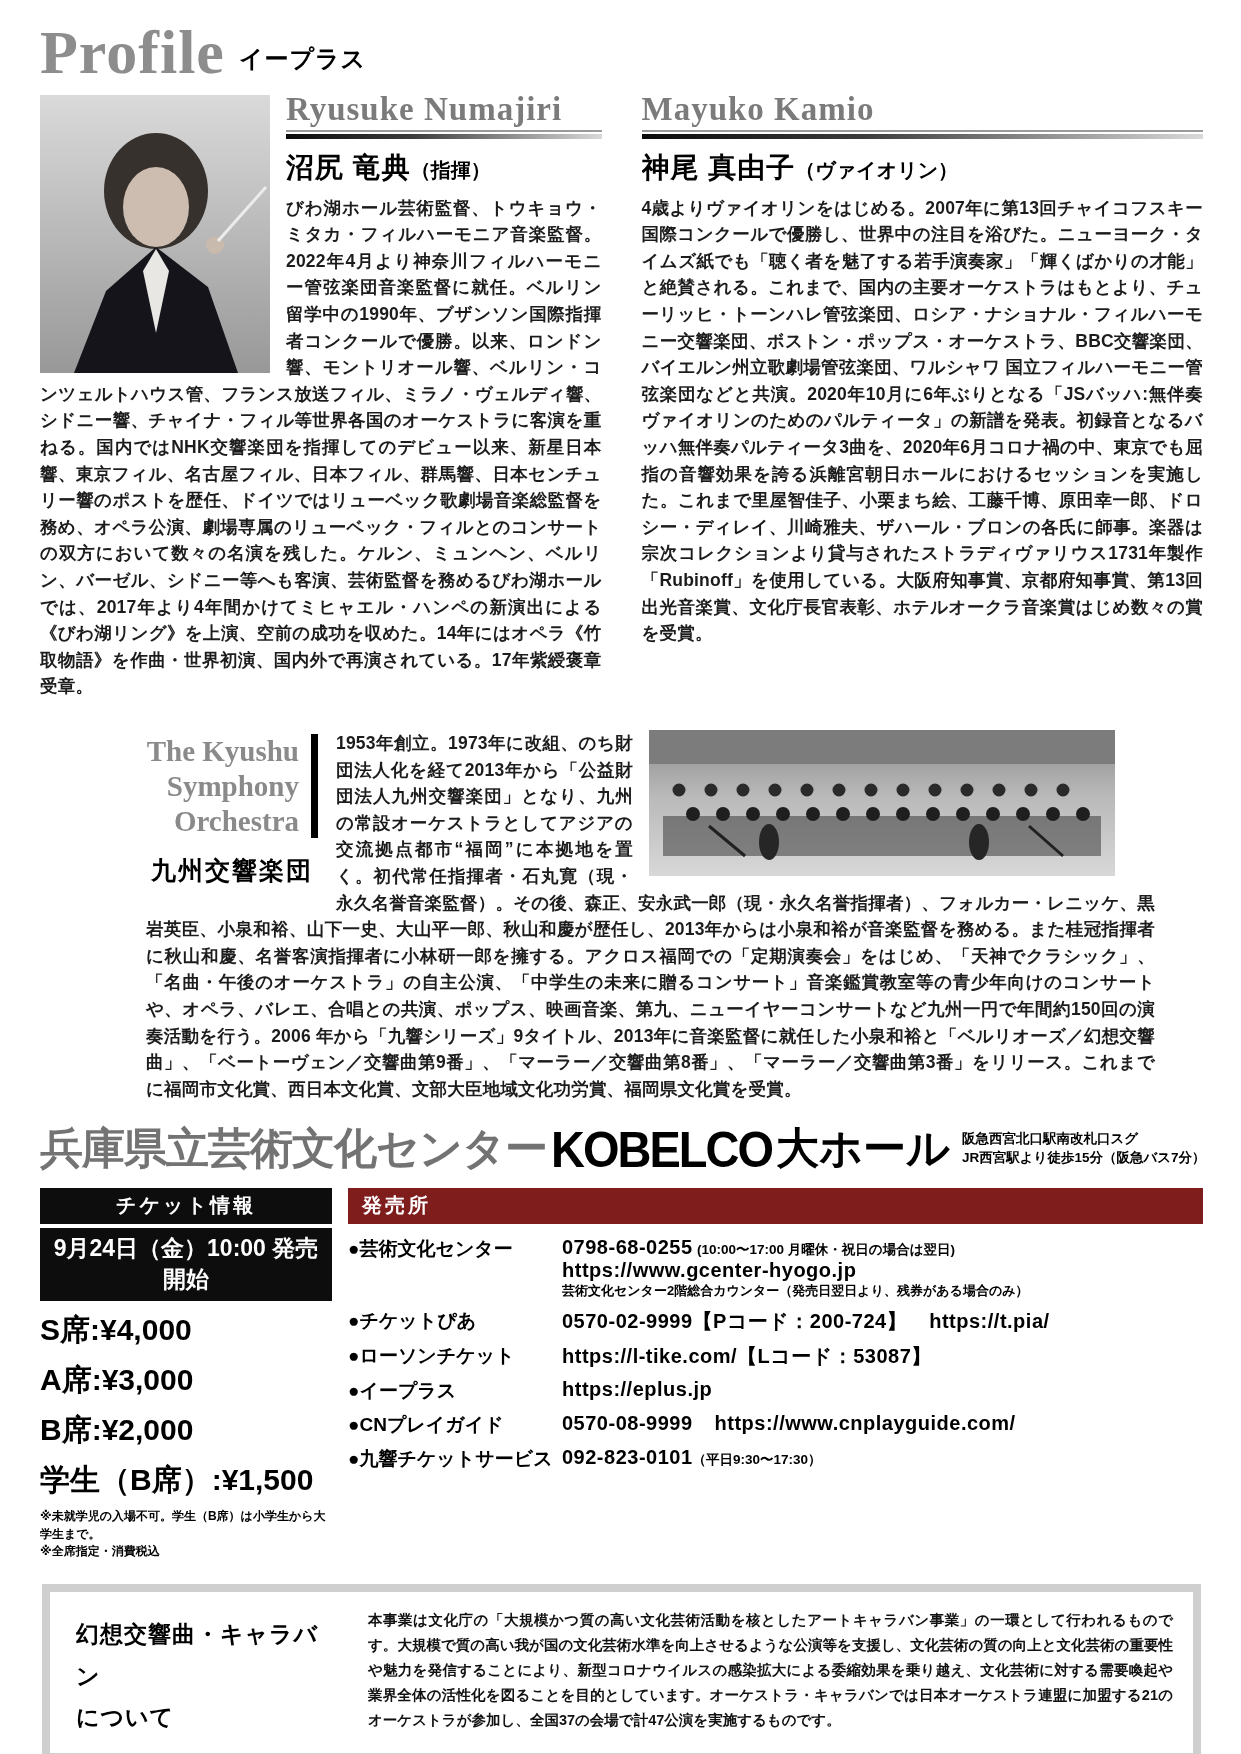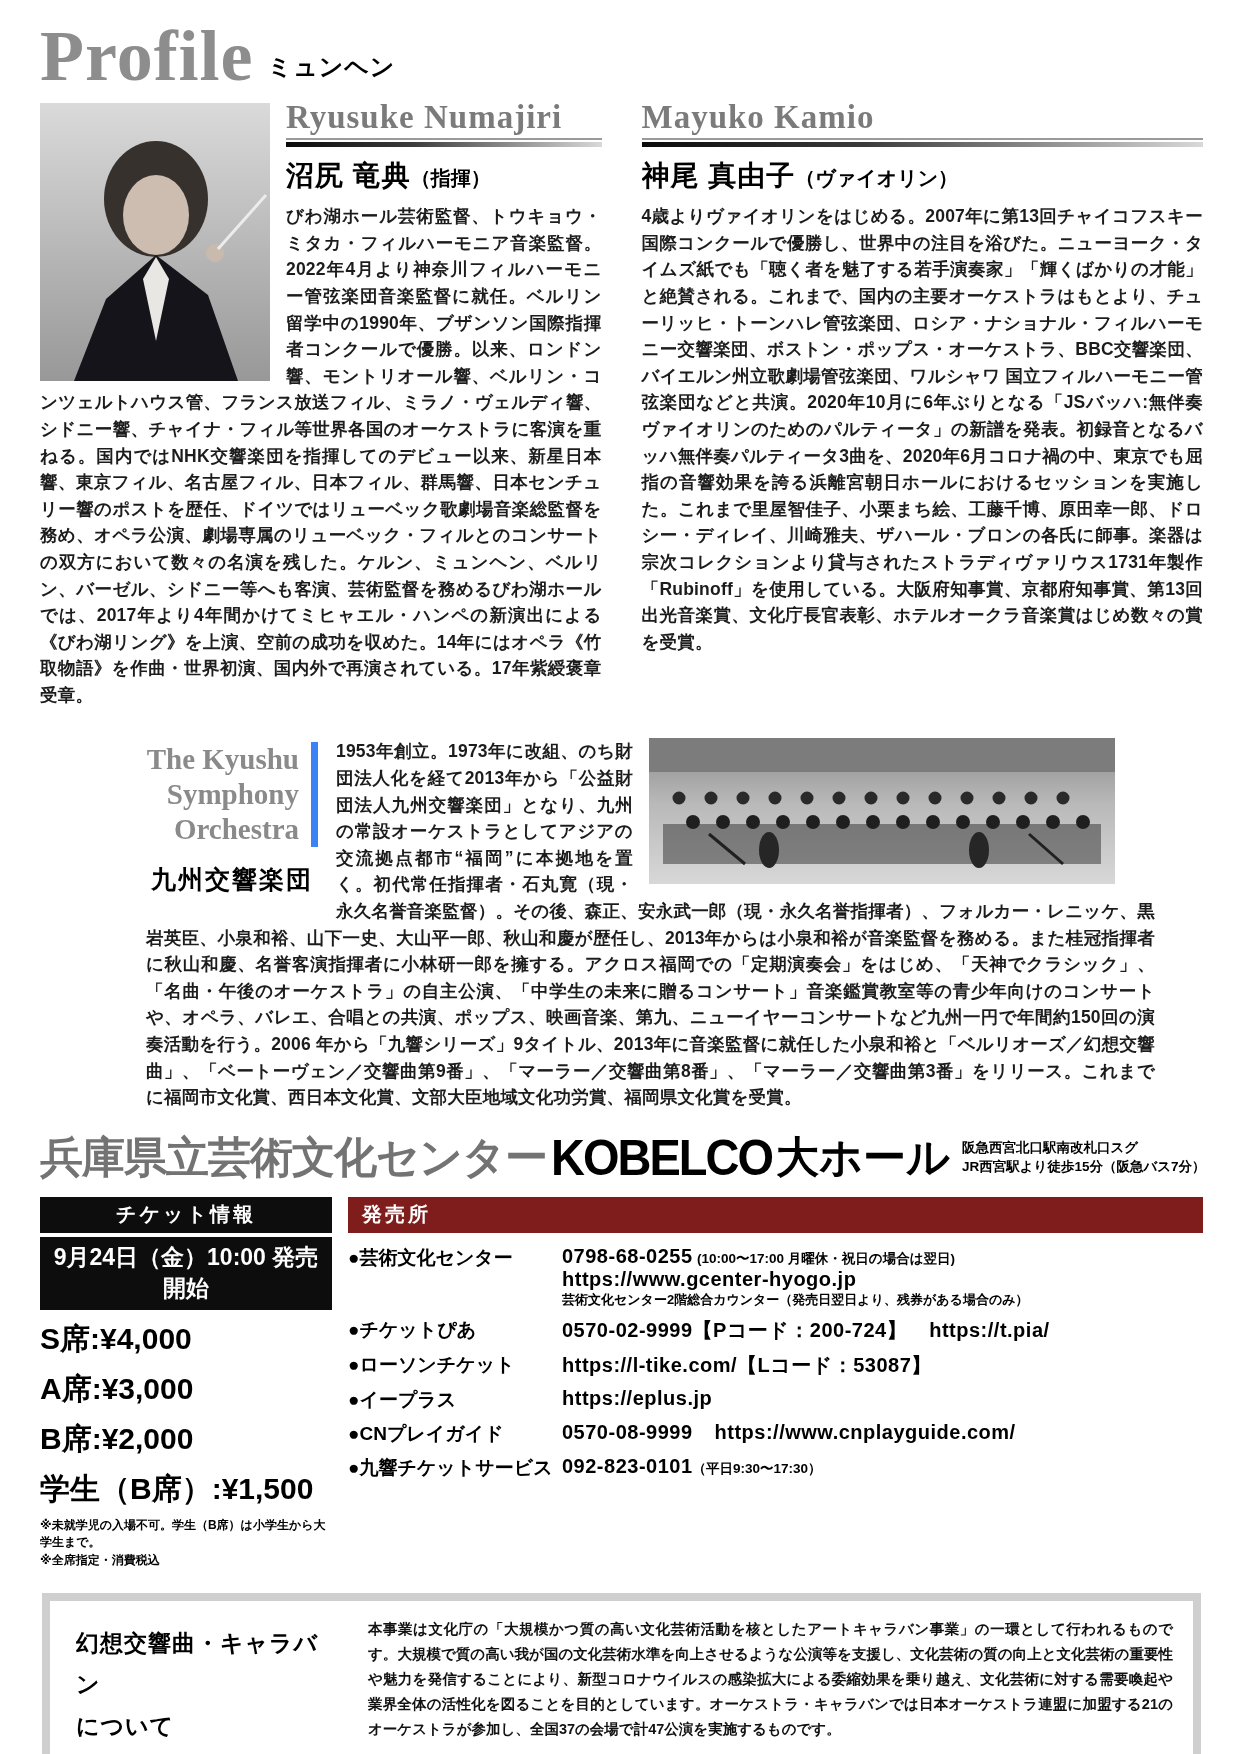--- a/index.html
+++ b/index.html
@@ -7,21 +7,21 @@
   .page {
     width:1241px; height:1754px; background:#ffffff; margin:0 auto;
     position:relative; overflow:hidden;
     font-family:"Liberation Sans","DejaVu Sans",sans-serif; color:#161616;
     padding:26px 38px 0 40px;
   }
   .clearfix::after { content:""; display:block; clear:both; }
 
   
   .hdr { display:flex; align-items:flex-end; gap:14px; margin-bottom:12px; }
-  .hdr-en { font-family:"Liberation Serif","DejaVu Serif",serif; font-size:72px; line-height:0.85;
+  .hdr-en { font-family:"Liberation Serif","DejaVu Serif",serif; font-size:62px; line-height:0.85;
             color:#8d8d8d; font-weight:600; letter-spacing:1px; }
   .hdr-ja { font-size:24px; font-weight:800; padding-bottom:4px; letter-spacing:1px; color:#000; }
 
   
   .profiles { display:grid; grid-template-columns:1fr 1fr; column-gap:40px; }
   .photo-wrap { float:left; margin:4px 16px 4px 0; }
   .photo-frame { position:relative; overflow:hidden; }
   .credit { font-size:11px; font-weight:700; color:#444; text-align:right; margin-top:2px; letter-spacing:0.5px; }
   .name-en { overflow:hidden; font-family:"Liberation Serif","DejaVu Serif",serif; font-size:33px;
              color:#7b7b7b; font-weight:600; letter-spacing:1px; padding-bottom:2px;
@@ -29,21 +29,21 @@
   .name-bar { overflow:hidden; height:5px; background:linear-gradient(to right,#0a0a0a 0%,#3c3c3c 40%,#d9d9d9 100%);
               margin:2px 0 10px; }
   .name-ja { overflow:hidden; font-size:28px; font-weight:800; color:#000; margin-bottom:8px; letter-spacing:1px;}
   .name-role { font-size:20px; font-weight:800; letter-spacing:0; }
   .bio { font-size:17.5px; font-weight:700; line-height:1.52; text-align:justify; color:#1c1c1c; letter-spacing:0.2px; }
 
   
   .orch { margin:30px 48px 0 106px; }
   .orch-title { float:left; width:172px; margin:4px 18px 6px 0; }
   .orch-en { text-align:right; font-family:"Liberation Serif","DejaVu Serif",serif; font-size:29px;
-             line-height:1.2; color:#8a8a8a; font-weight:600; border-right:7px solid #3b82f6; padding-right:12px; }
+             line-height:1.2; color:#8a8a8a; font-weight:600; border-right:7px solid #000000; padding-right:12px; }
   .orch-ja { font-size:25px; font-weight:800; color:#000; margin-top:16px; text-align:center; letter-spacing:2px; }
   .orch-photo { float:right; margin:0 40px 8px 16px; position:relative; }
   .orch-bio { font-size:17.5px; font-weight:700; line-height:1.52; text-align:justify; color:#1c1c1c; letter-spacing:0.2px;}
 
   
   .venue { display:flex; align-items:center; margin:18px 0 10px; white-space:nowrap; }
   .venue-main { font-size:43px; font-weight:900; letter-spacing:-1px; color:#737373; }
   .venue-brand { font-size:47px; font-weight:900; letter-spacing:-2px; margin:0 4px; color:#000;
                  transform:scaleY(1.05); display:inline-block; }
   .venue-hall { font-size:43px; font-weight:900; color:#000; }
@@ -75,21 +75,21 @@
                width:266px; flex:none; line-height:1.8; padding-top:6px; color:#000; letter-spacing:1px; }
   .car-body { font-size:14.5px; font-weight:700; line-height:1.72; text-align:justify; color:#111; }
 </style>
 </head>
 <body>
 
 <div class="page">
 
   <div class="hdr">
     <div class="hdr-en">Profile</div>
-    <div class="hdr-ja">ミュンヘン</div>
+    <div class="hdr-ja">イープラス</div>
   </div>
 
   <div class="profiles">
 
     <div class="profile clearfix">
       <div class="photo-wrap">
         <div class="photo-frame" style="width:230px;height:278px;">
           <svg width="230" height="278" viewBox="0 0 230 278">
             <defs>
               <linearGradient id="bg1" x1="0" y1="0" x2="0" y2="1">

